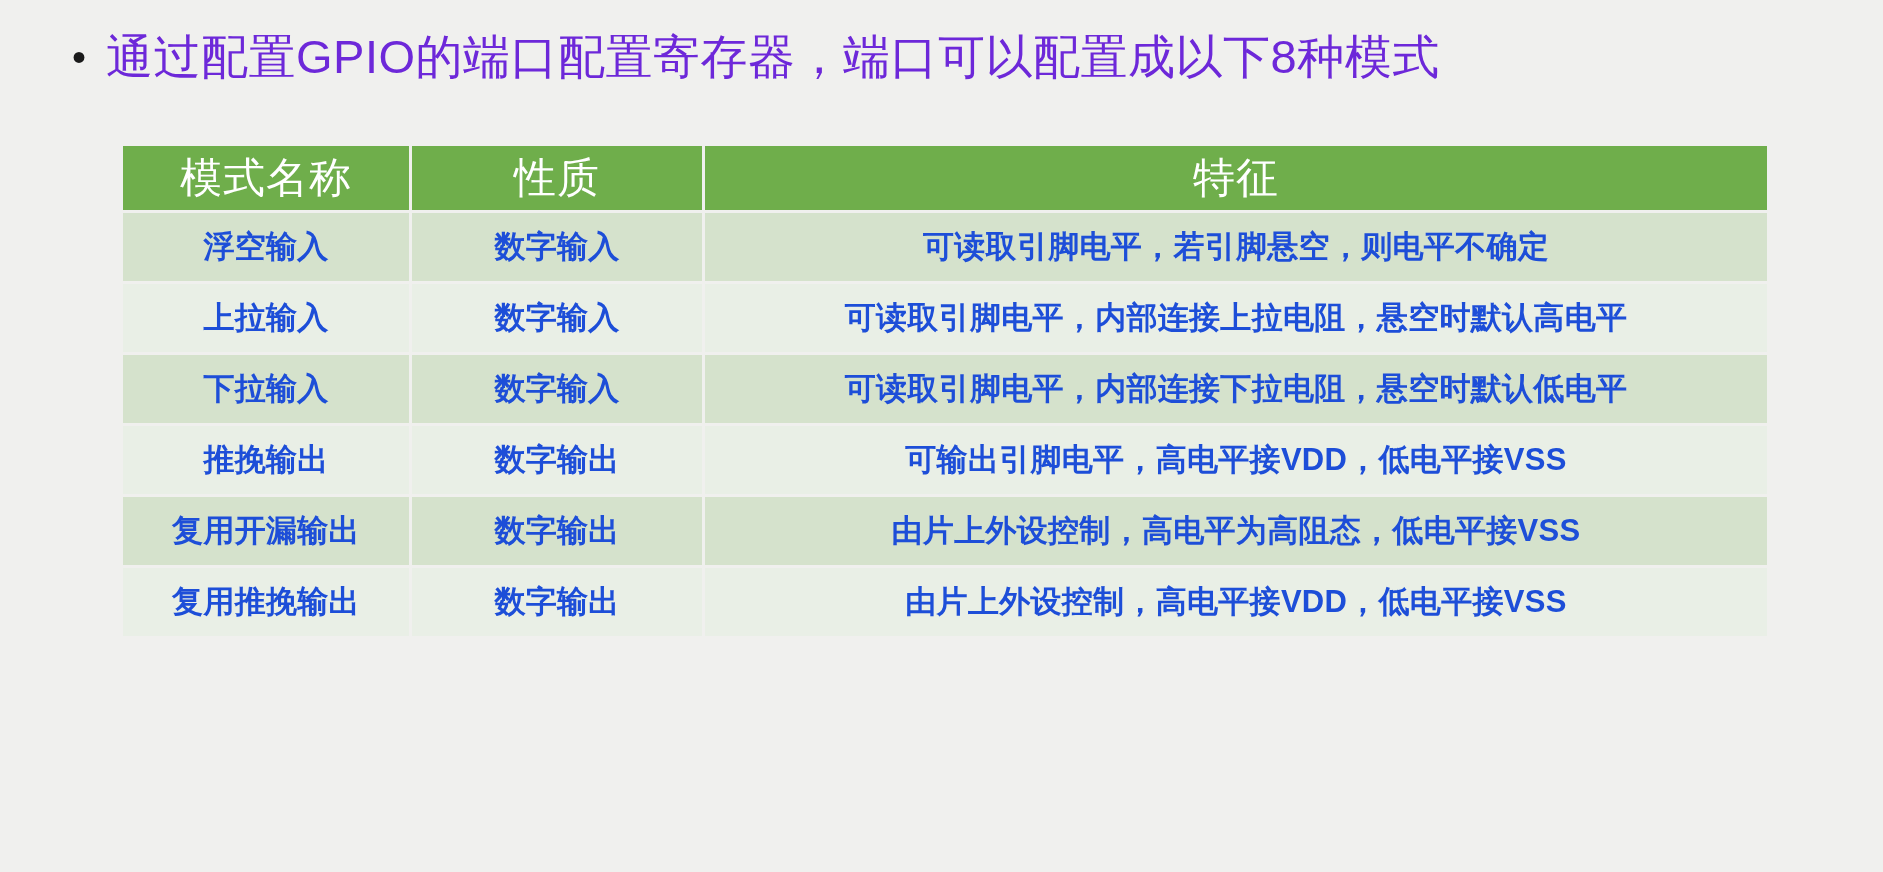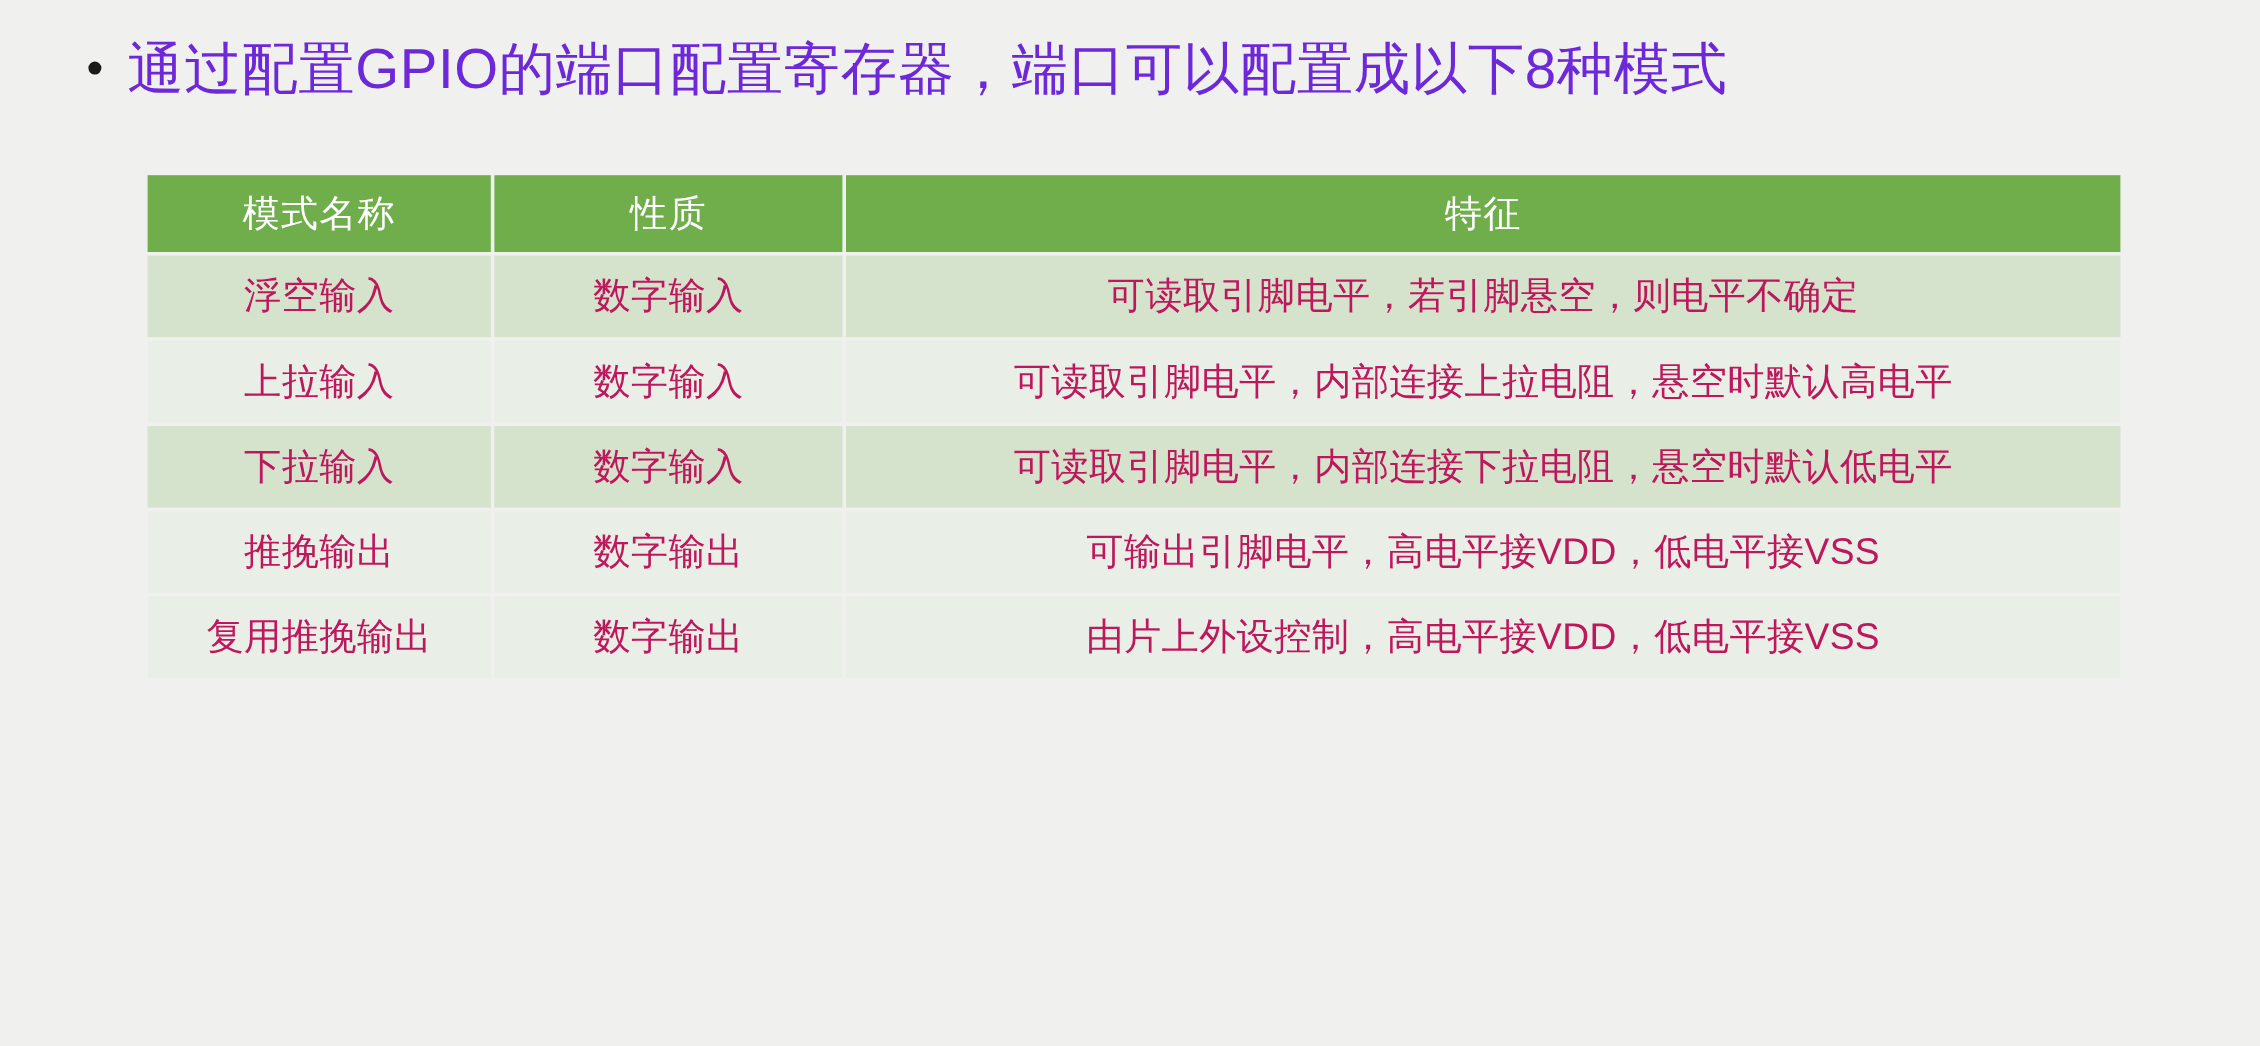--- a/index.html
+++ b/index.html
@@ -55,34 +55,34 @@
     width: 100%;
     table-layout: fixed;
   }
   table.modes col.c1 { width: 286px; }
   table.modes col.c2 { width: 290px; }
   table.modes col.c3 { width: auto; }
 
   table.modes th {
     background: #6fae4b;
     color: #ffffff;
-    font-size: 31px;
+    font-size: 42px;
     font-weight: normal;
     height: 62px;
     text-align: center;
     vertical-align: middle;
     letter-spacing: 1px;
   }
   table.modes td {
     font-size: 31px;
-    color: #be185d;
+    color: #1d4ed8;
     height: 66px;
     text-align: center;
     vertical-align: middle;
-    font-weight: normal;
+    font-weight: bold;
     letter-spacing: 0.3px;
     white-space: nowrap;
   }
   table.modes tr.band-dark td { background: #d5e2cc; }
   table.modes tr.band-light td { background: #e9efe6; }
 </style>
 </head>
 <body>
 
 <div class="slide">
@@ -120,20 +120,25 @@
         <tr class="band-dark">
           <td>下拉输入</td>
           <td>数字输入</td>
           <td>可读取引脚电平，内部连接下拉电阻，悬空时默认低电平</td>
         </tr>
         <tr class="band-light">
           <td>推挽输出</td>
           <td>数字输出</td>
           <td>可输出引脚电平，高电平接VDD，低电平接VSS</td>
         </tr>
+        <tr class="band-dark">
+          <td>复用开漏输出</td>
+          <td>数字输出</td>
+          <td>由片上外设控制，高电平为高阻态，低电平接VSS</td>
+        </tr>
         <tr class="band-light">
           <td>复用推挽输出</td>
           <td>数字输出</td>
           <td>由片上外设控制，高电平接VDD，低电平接VSS</td>
         </tr>
       </tbody>
     </table>
   </div>
 
 </div>

